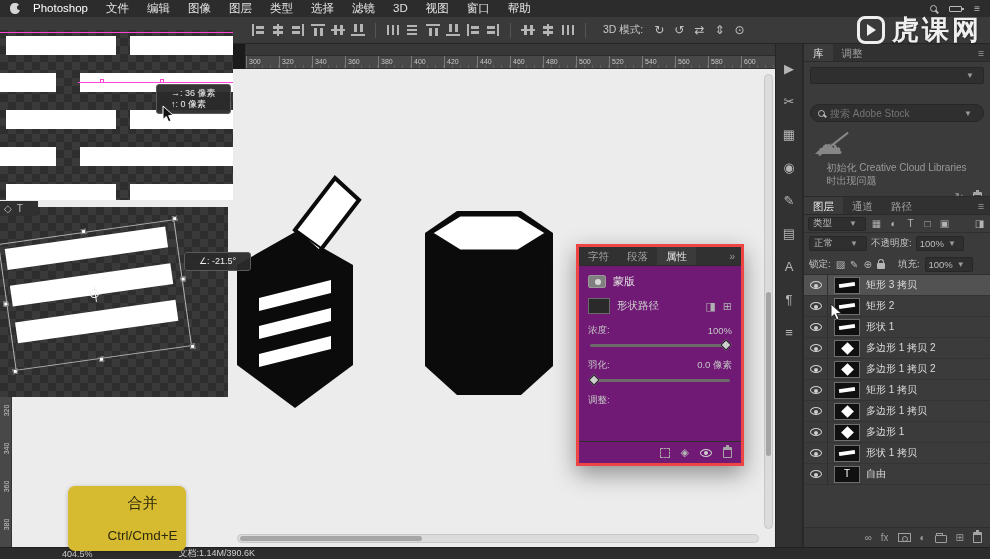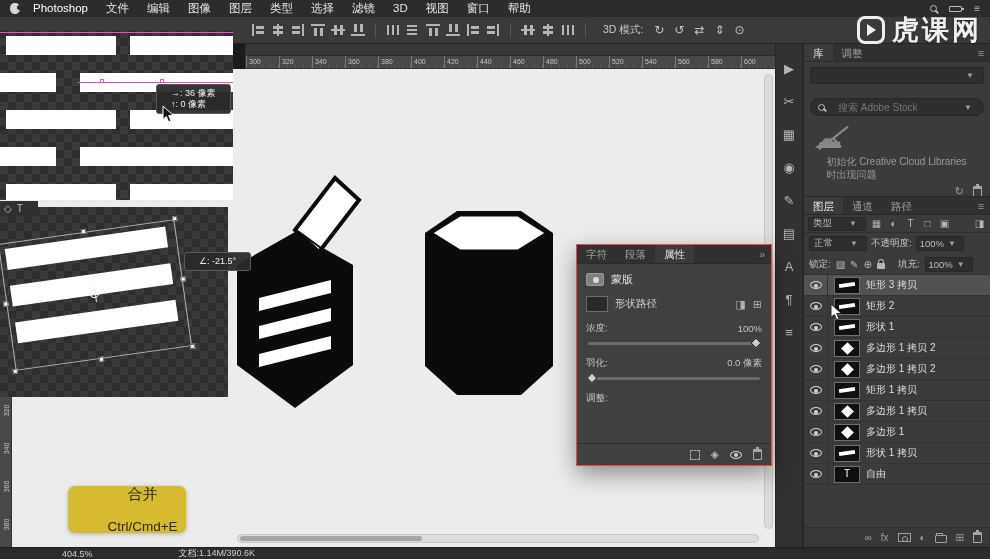--- a/index.html
+++ b/index.html
@@ -81,21 +81,21 @@
   #r2-center::after{content:"";position:absolute;top:-3px;left:3.5px;height:15px;width:1px;background:#eee;}
 
   .tip{position:absolute;background:rgba(42,42,42,.95);color:#ededed;font-size:9px;line-height:11px;padding:3px 14px;border-radius:3px;border:1px solid #5a5a5a;z-index:40;white-space:nowrap;}
 
   #tool-fragment{position:absolute;left:0;top:201px;width:38px;height:15px;background:#303030;z-index:21;color:#bbb;font-size:10px;display:flex;align-items:center;gap:5px;padding-left:4px;}
 
   
   .artwork{position:absolute;z-index:8;}
 
   
-  #badge{position:absolute;left:68px;top:486px;width:118px;height:47px;background:#d6ba2f;border-radius:7px;z-index:45;display:flex;flex-direction:column;align-items:center;justify-content:center;box-shadow:0 1px 4px rgba(0,0,0,.25);padding-left:31px;}
+  #badge{position:absolute;left:68px;top:486px;width:118px;height:65px;background:#d6ba2f;border-radius:7px;z-index:45;display:flex;flex-direction:column;align-items:center;justify-content:center;box-shadow:0 1px 4px rgba(0,0,0,.25);padding-left:31px;}
   #badge .t1{font-size:15px;color:#2e2a10;}
   #badge .t2{font-size:13.5px;color:#2e2a10;margin-top:15px;}
 
   
   #statusbar{position:absolute;left:0;top:547px;width:990px;height:12px;background:#2c2c2c;border-top:1px solid #202020;z-index:30;display:flex;align-items:center;color:#cfcfcf;font-size:9px;gap:48px;}
   #statusbar .zoom{margin-left:62px;}
   #statusbar .doc{margin-left:38px;}
 
   
   #dock{position:absolute;left:775px;top:44px;width:28px;height:503px;background:#323232;border-left:1px solid #262626;border-right:1px solid #262626;z-index:5;display:flex;flex-direction:column;align-items:center;padding-top:14px;}
@@ -104,21 +104,21 @@
   
   #panels{position:absolute;left:803px;top:44px;width:187px;height:503px;background:#3b3b3b;border-left:1px solid #2a2a2a;z-index:5;color:#cccccc;}
   .ptabs{height:18px;background:#313131;display:flex;align-items:stretch;font-size:10.5px;color:#9f9f9f;border-bottom:1px solid #2a2a2a;}
   .ptabs .tab{padding:0 9px;line-height:18px;}
   .ptabs .tab.active{background:#3b3b3b;color:#e4e4e4;}
   .ptabs .pmenu{margin-left:auto;padding:0 6px;line-height:18px;color:#999;}
   .well{background:#2f2f2f;border:1px solid #272727;border-radius:2px;display:flex;align-items:center;color:#bdbdbd;}
   .chev{margin-left:auto;color:#9a9a9a;font-size:8px;padding:0 4px;}
 
   #lib-dd{margin:5px 6px 0 6px;height:17px;padding:0 5px;font-size:10px;}
-  #lib-search{margin:14px 6px 0 6px;height:18px;border-radius:9px;padding:0 7px;gap:13px;}
+  #lib-search{margin:20px 6px 0 6px;height:18px;border-radius:9px;padding:0 7px;gap:5px;}
   #lib-search input{background:transparent;border:none;outline:none;color:#8a8a8a;font-size:10px;width:108px;font-family:inherit;}
   #lib-err{margin-top:7px;text-align:left;padding-left:9px;}
   #cloudx{position:relative;display:inline-block;width:40px;height:30px;}
   #cloudx .cl{font-size:30px;color:#878787;line-height:30px;}
   #cloudx .x{position:absolute;left:15px;top:9px;font-size:12px;color:#3b3b3b;font-weight:bold;}
   #cloudx .slash{position:absolute;left:2px;top:14px;width:37px;height:2px;background:#878787;transform:rotate(-38deg);}
   #lib-err .msg{font-size:10px;color:#9a9a9a;line-height:13px;width:150px;margin:2px auto 0 auto;}
   #lib-bottom{display:flex;justify-content:flex-end;align-items:center;gap:9px;padding:4px 8px 0 0;color:#999;font-size:11px;}
 
   #layers-section{position:absolute;left:0;top:152px;right:0;bottom:0;border-top:1px solid #2a2a2a;}
@@ -147,21 +147,21 @@
 
   #layers-bottom{position:absolute;left:0;right:0;bottom:0;height:20px;border-top:1px solid #2f2f2f;background:#383838;display:flex;align-items:center;justify-content:flex-end;gap:9px;padding-right:8px;color:#9e9e9e;font-size:10px;}
   .maskico{display:inline-block;width:13px;height:9px;border:1px solid #9e9e9e;position:relative;}
   .maskico::after{content:"";position:absolute;left:3.5px;top:1.5px;width:4px;height:4px;border:1px solid #9e9e9e;border-radius:50%;}
   .folder{display:inline-block;width:12px;height:8px;border:1px solid #9e9e9e;border-radius:1px;position:relative;margin-top:3px;}
   .folder::before{content:"";position:absolute;top:-3px;left:0;width:5px;height:2px;border:1px solid #9e9e9e;border-bottom:none;}
   .trash{display:inline-block;width:9px;height:11px;border:1px solid #a5a5a5;border-top:3px solid #a5a5a5;border-radius:1px;position:relative;}
   .trash::before{content:"";position:absolute;top:-5px;left:2px;width:3px;height:2px;background:#a5a5a5;}
 
   
-  #props{position:absolute;left:576px;top:244px;width:196px;height:222px;background:#404040;border:1px solid #ef4444;box-shadow:0 8px 22px rgba(0,0,0,.4);z-index:35;color:#ccc;}
+  #props{position:absolute;left:576px;top:244px;width:168px;height:222px;background:#701a75;border:3px solid #ef4444;box-shadow:0 8px 22px rgba(0,0,0,.4);z-index:35;color:#ccc;}
   #props .ptabs{height:19px;}
   #props-body{padding:8px 9px 0 9px;position:relative;}
   .prow{display:flex;align-items:center;}
   #maskico16{width:18px;height:13px;background:#808080;border:1px solid #999;border-radius:2px;position:relative;}
   #maskico16::after{content:"";position:absolute;left:5.5px;top:2.5px;width:6px;height:6px;border-radius:50%;background:#d9d9d9;}
   #shape-thumb{width:22px;height:16px;background:#2a2a2a;border:1px solid #6a6a6a;}
   .slider{height:3px;background:#6b6b6b;border-radius:2px;position:relative;margin:7px 2px 12px 2px;}
   .sthumb{position:absolute;top:-3.5px;width:8px;height:8px;background:#cfcfcf;border:1px solid #1e1e1e;transform:rotate(45deg);}
   .dashsq{display:inline-block;width:10px;height:10px;border:1px dashed #a5a5a5;}
   #props-bottom{position:absolute;left:0;right:0;bottom:0;height:22px;border-top:1px solid #2f2f2f;display:flex;align-items:center;justify-content:flex-end;gap:11px;padding-right:9px;color:#b5b5b5;font-size:11px;}

